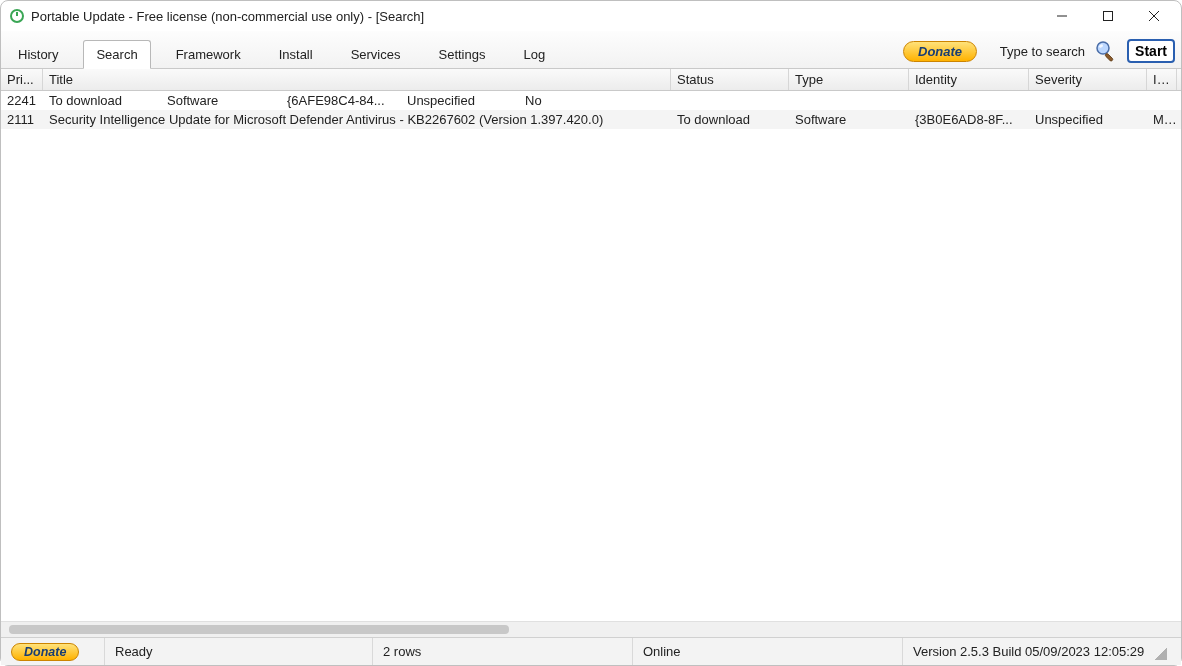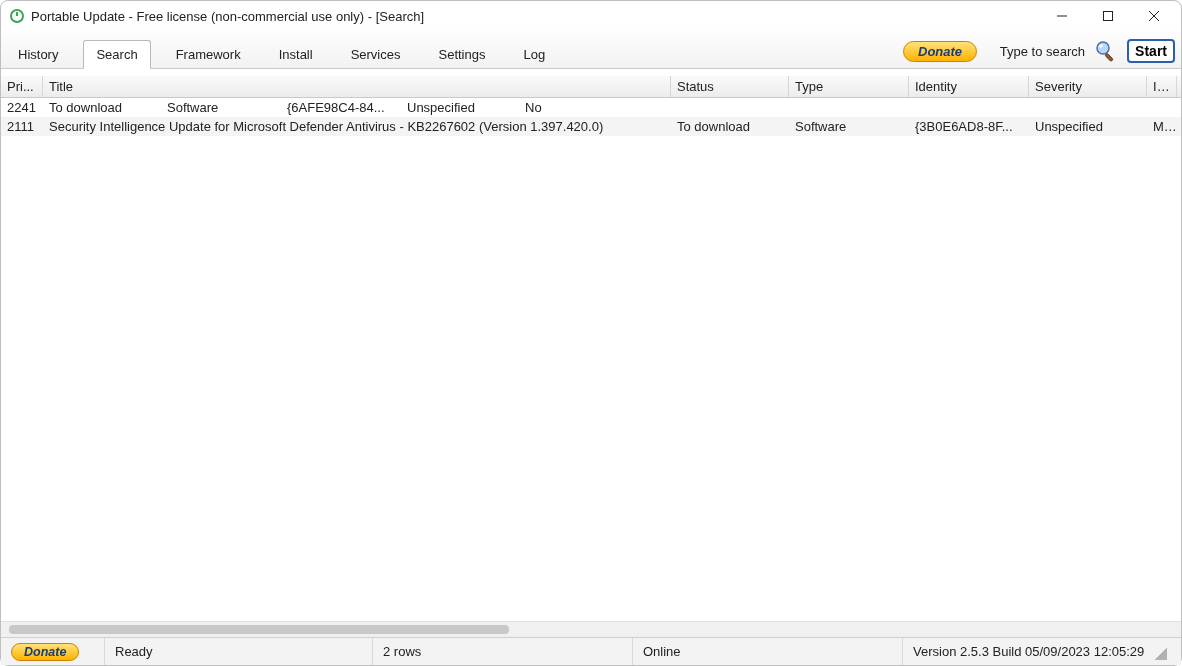--- a/index.html
+++ b/index.html
@@ -114,21 +114,20 @@
     font-family: Arial, sans-serif;
     cursor: default;
   }
   
   .grid {
     flex: 1 1 auto;
     display: flex;
     flex-direction: column;
     overflow: hidden;
     position: relative;
-    margin-top: 7px;
   }
   .grid-header {
     display: flex;
     height: 22px;
     background: linear-gradient(#fafafa, #ececec);
     border-bottom: 1px solid #c9c9c9;
     font-size: 13px;
   }
   .gh, .gc {
     padding: 3px 6px;

